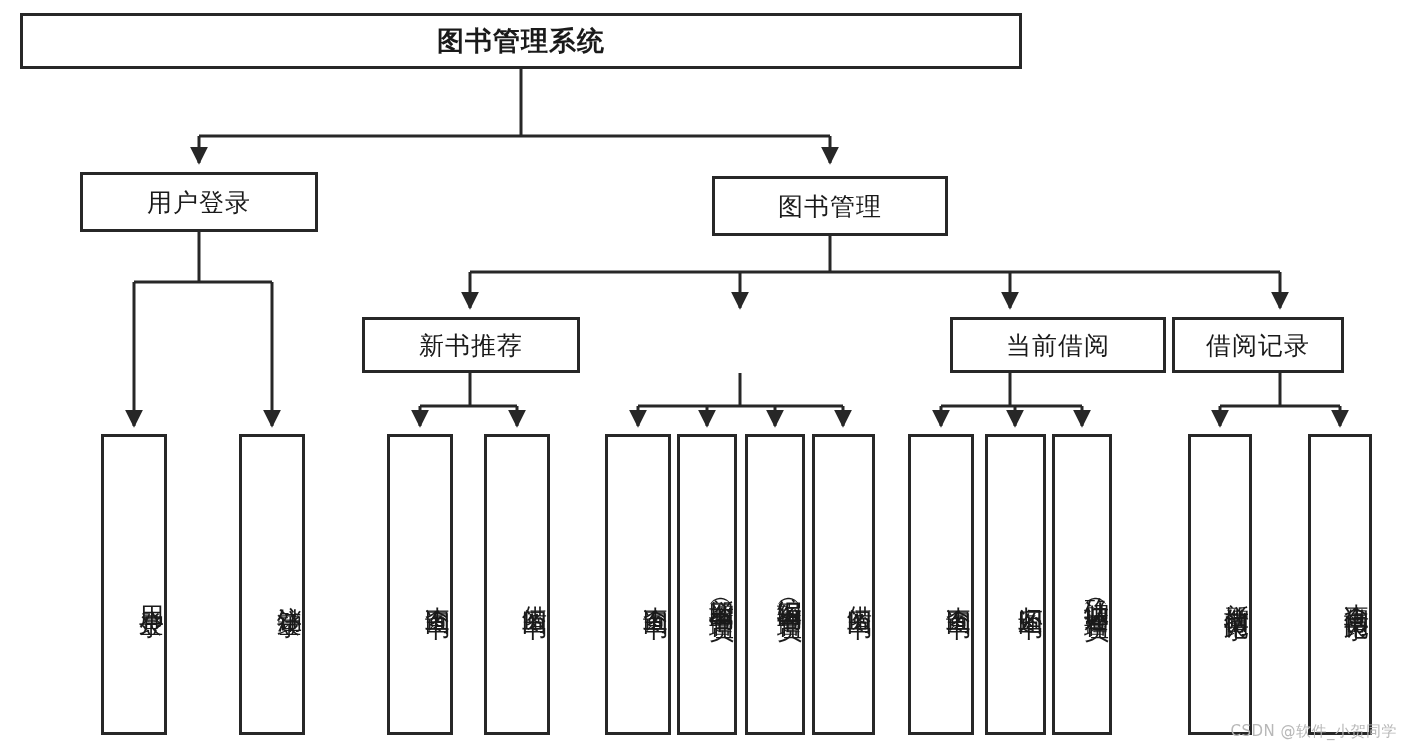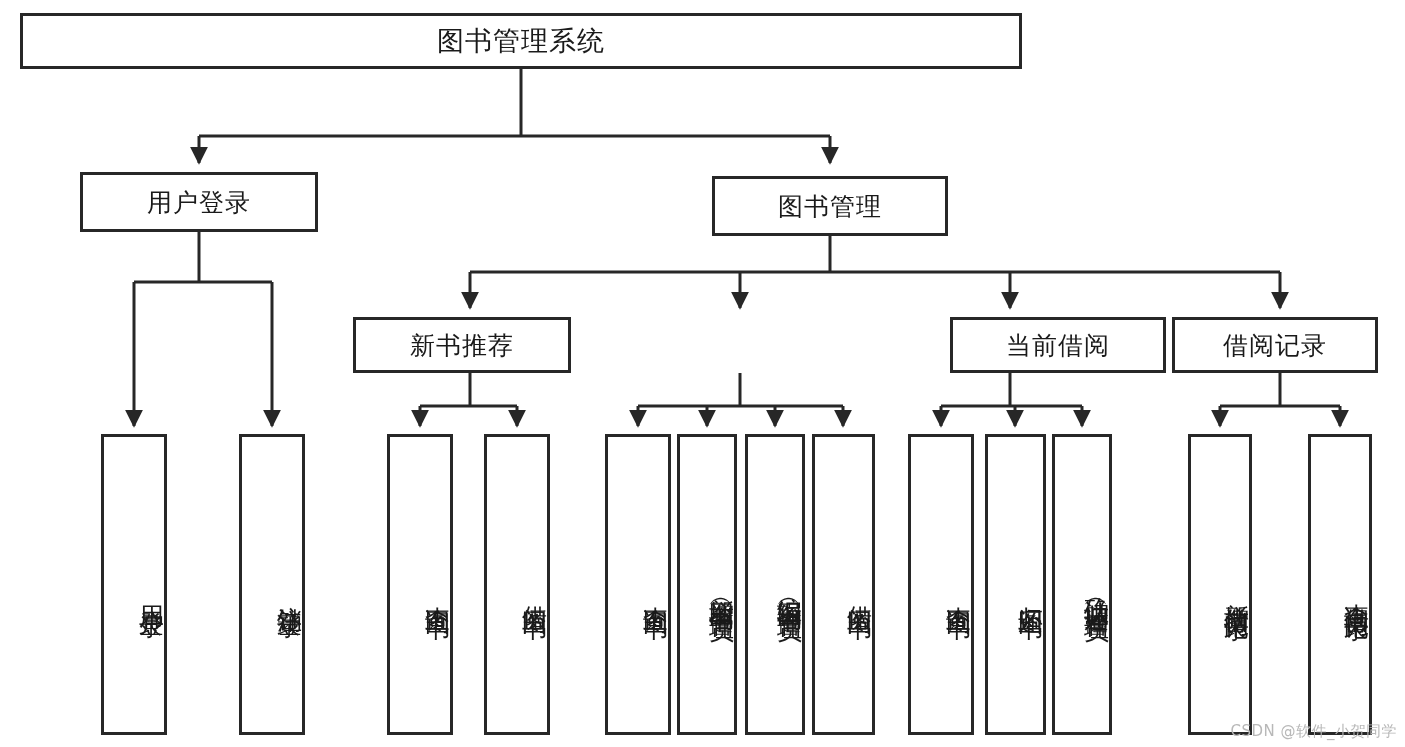--- a/index.html
+++ b/index.html
@@ -108,28 +108,28 @@
       <path d="M 1015 406 L 1015 426" marker-end="url(#arrow)"></path>
       <path d="M 1082 406 L 1082 426" marker-end="url(#arrow)"></path>
 
       <path d="M 1280 373 L 1280 406"></path>
       <path d="M 1220 406 L 1340 406"></path>
       <path d="M 1220 406 L 1220 426" marker-end="url(#arrow)"></path>
       <path d="M 1340 406 L 1340 426" marker-end="url(#arrow)"></path>
     </g>
   </svg>
 
-  <div class="node horiz" id="title-node" style="left: 20px; top: 13px; width: 1002px; height: 56px;">图书管理系统</div>
+  <div class="node horiz" id="title-node" style="left: 20px; top: 13px; width: 1002px; height: 56px; font-weight: bold;">图书管理系统</div>
 
   <div class="node horiz" style="left: 80px; top: 172px; width: 238px; height: 60px;">用户登录</div>
   <div class="node horiz" style="left: 712px; top: 176px; width: 236px; height: 60px;">图书管理</div>
 
-  <div class="node horiz" style="left: 353px; top: 317px; width: 218px; height: 56px;">新书推荐</div>
+  <div class="node horiz" style="left: 362px; top: 317px; width: 218px; height: 56px;">新书推荐</div>
   <div class="node horiz" style="left: 950px; top: 317px; width: 216px; height: 56px;">当前借阅</div>
-  <div class="node horiz" style="left: 1172px; top: 317px; width: 206px; height: 56px;">借阅记录</div>
+  <div class="node horiz" style="left: 1172px; top: 317px; width: 172px; height: 56px;">借阅记录</div>
 
   <div class="node vert" style="left: 101px; top: 434px; width: 66px; height: 301px;">用户登录</div>
   <div class="node vert" style="left: 239px; top: 434px; width: 66px; height: 301px;">注销登录</div>
   <div class="node vert" style="left: 387px; top: 434px; width: 66px; height: 301px;">查询图书</div>
   <div class="node vert" style="left: 484px; top: 434px; width: 66px; height: 301px;">借阅图书</div>
   <div class="node vert" style="left: 605px; top: 434px; width: 66px; height: 301px;">查询图书</div>
   <div class="node vert" style="left: 677px; top: 434px; width: 60px; height: 301px;">新增图书（管理员）</div>
   <div class="node vert" style="left: 745px; top: 434px; width: 60px; height: 301px;">编辑图书（管理员）</div>
   <div class="node vert" style="left: 812px; top: 434px; width: 63px; height: 301px;">借阅图书</div>
   <div class="node vert" style="left: 908px; top: 434px; width: 66px; height: 301px;">查询图书</div>

